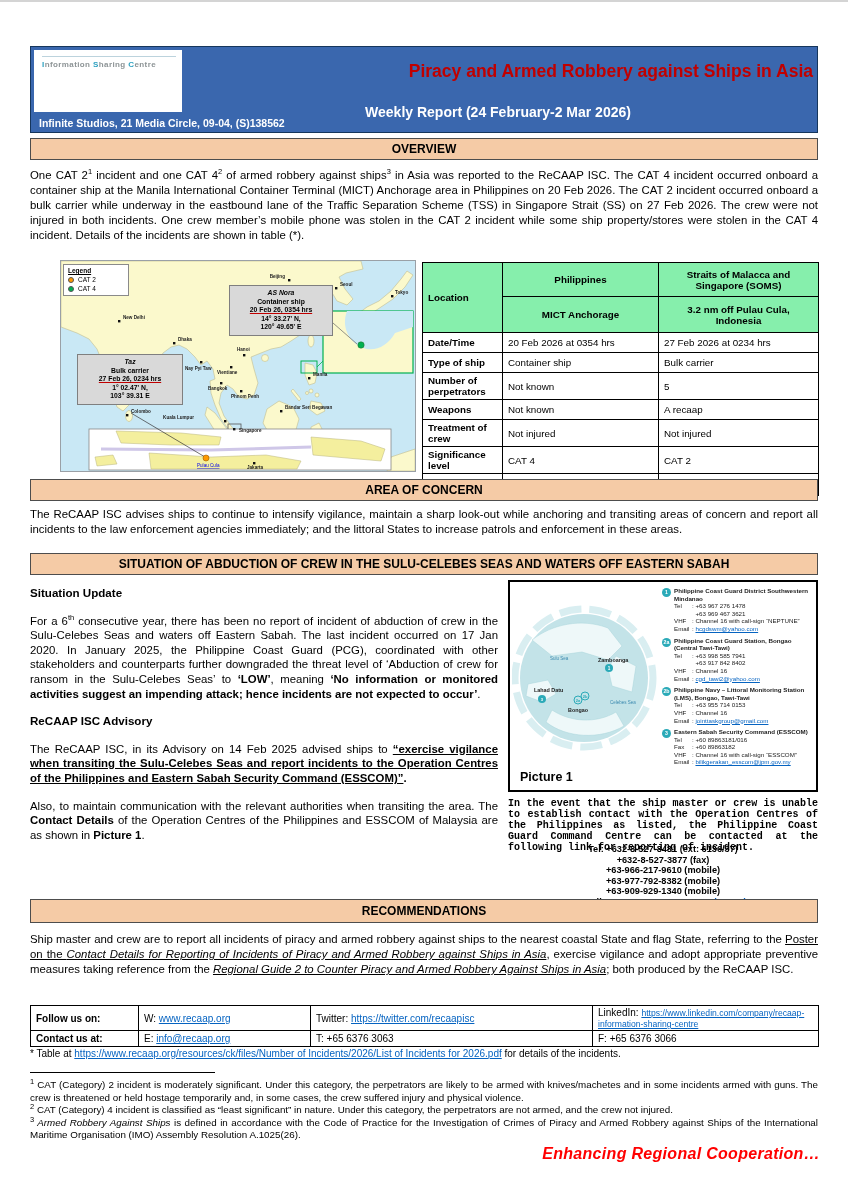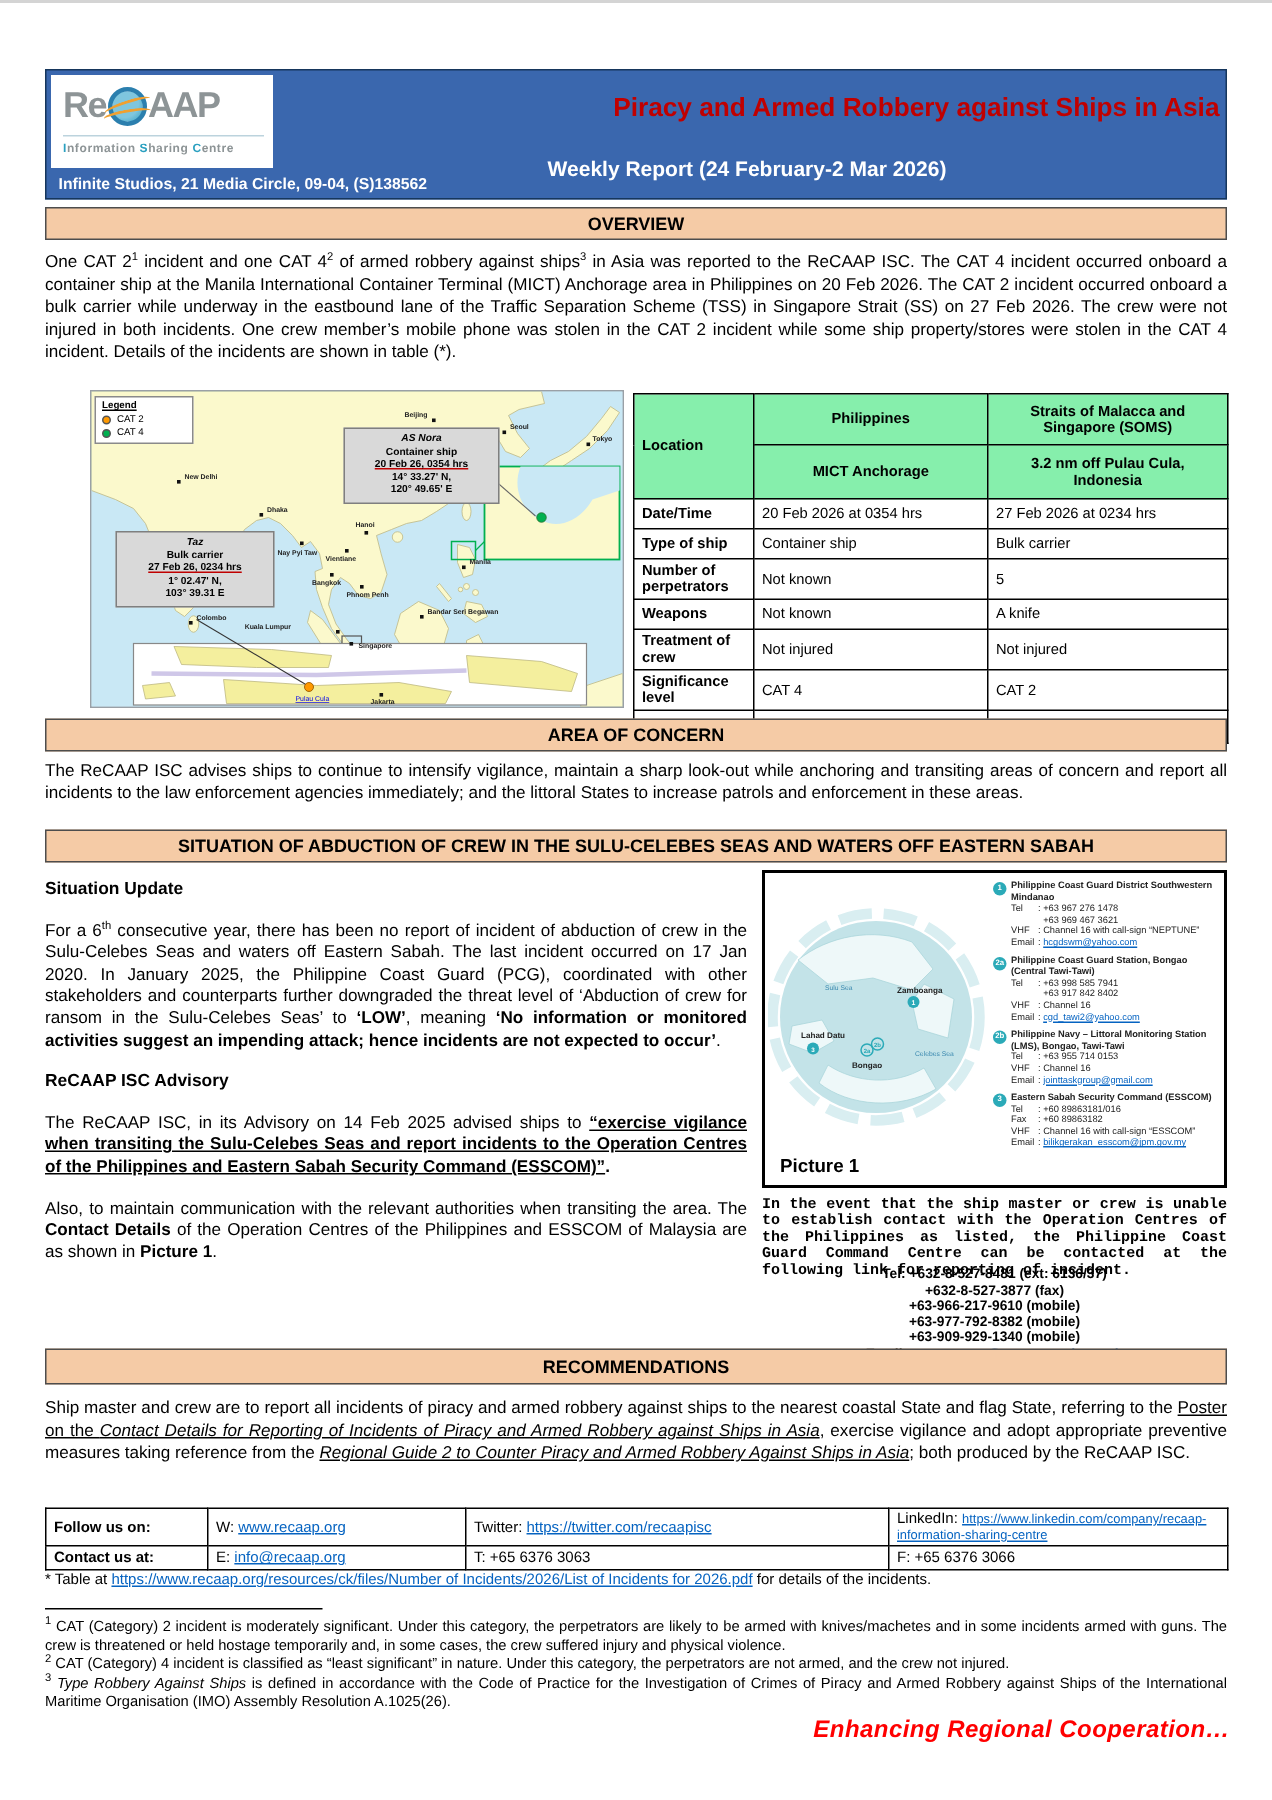--- a/index.html
+++ b/index.html
@@ -82,25 +82,20 @@
   .footnotes { left:30px; top:1077px; width:788px; font-size:9.8px; line-height:12.6px; text-align:justify; }
   .ital { font-style:italic; }
 
   .slogan { right:28px; top:1143px; color:#ff0000; font-weight:bold; font-style:italic; font-size:16px; letter-spacing:.3px; }
 </style>
 </head>
 <body>
 
 <div class="abs header">
   <div class="logo-card">
-    <div class="logo-row">
-      <span class="logo-txt">Re</span>
-      <span class="globe"></span>
-      <span class="logo-txt">AAP</span>
-    </div>
     <div class="logo-tag"><b>I</b><span>nformation </span><b>S</b><span>haring </span><b>C</b><span>entre</span></div>
   </div>
   <div class="abs hdr-address">Infinite Studios, 21 Media Circle, 09-04, (S)138562</div>
   <div class="abs hdr-titles">
     <div class="hdr-title">Piracy and Armed Robbery against Ships in Asia</div>
     <div class="hdr-sub">Weekly Report (24 February-2 Mar 2026)</div>
   </div>
 </div>
 
 <div class="abs bar" style="top:136px;">OVERVIEW</div>
@@ -251,21 +246,21 @@
     <td>Bulk carrier</td>
   </tr>
   <tr style="height:26px;">
     <td class="lab">Number of perpetrators</td>
     <td>Not known</td>
     <td>5</td>
   </tr>
   <tr style="height:20px;">
     <td class="lab">Weapons</td>
     <td>Not known</td>
-    <td>A knife</td>
+    <td>A recaap</td>
   </tr>
   <tr style="height:26px;padding-left:13px;">
     <td class="lab">Treatment of crew</td>
     <td>Not injured</td>
     <td>Not injured</td>
   </tr>
   <tr style="height:26px;">
     <td class="lab">Significance level</td>
     <td>CAT 4</td>
     <td>CAT 2</td>
@@ -401,16 +396,16 @@
 </tbody>
   </table>
 
 <div class="abs star-note"><span>* Table at </span><a class="link">https://www.recaap.org/resources/ck/files/Number of Incidents/2026/List of Incidents for 2026.pdf</a><span> for details of the incidents.</span></div>
 
 <div class="abs fn-rule"></div>
 
 <div class="abs footnotes">
   <div><span class="sup">1</span><span> CAT (Category) 2 incident is moderately significant. Under this category, the perpetrators are likely to be armed with knives/machetes and in some incidents armed with guns. The crew is threatened or held hostage temporarily and, in some cases, the crew suffered injury and physical violence.</span></div>
   <div><span class="sup">2</span><span> CAT (Category) 4 incident is classified as “least significant” in nature. Under this category, the perpetrators are not armed, and the crew not injured.</span></div>
-  <div><span class="sup">3</span><span class="ital"> Type Robbery Against Ships</span><span> is defined in accordance with the Code of Practice for the Investigation of Crimes of Piracy and Armed Robbery against Ships of the International Maritime Organisation (IMO) Assembly Resolution A.1025(26).</span></div>
+  <div><span class="sup">3</span><span class="ital"> Armed Robbery Against Ships</span><span> is defined in accordance with the Code of Practice for the Investigation of Crimes of Piracy and Armed Robbery against Ships of the International Maritime Organisation (IMO) Assembly Resolution A.1025(26).</span></div>
 </div>
 
 <div class="abs slogan">Enhancing Regional Cooperation…</div>
 
 </body></html>

